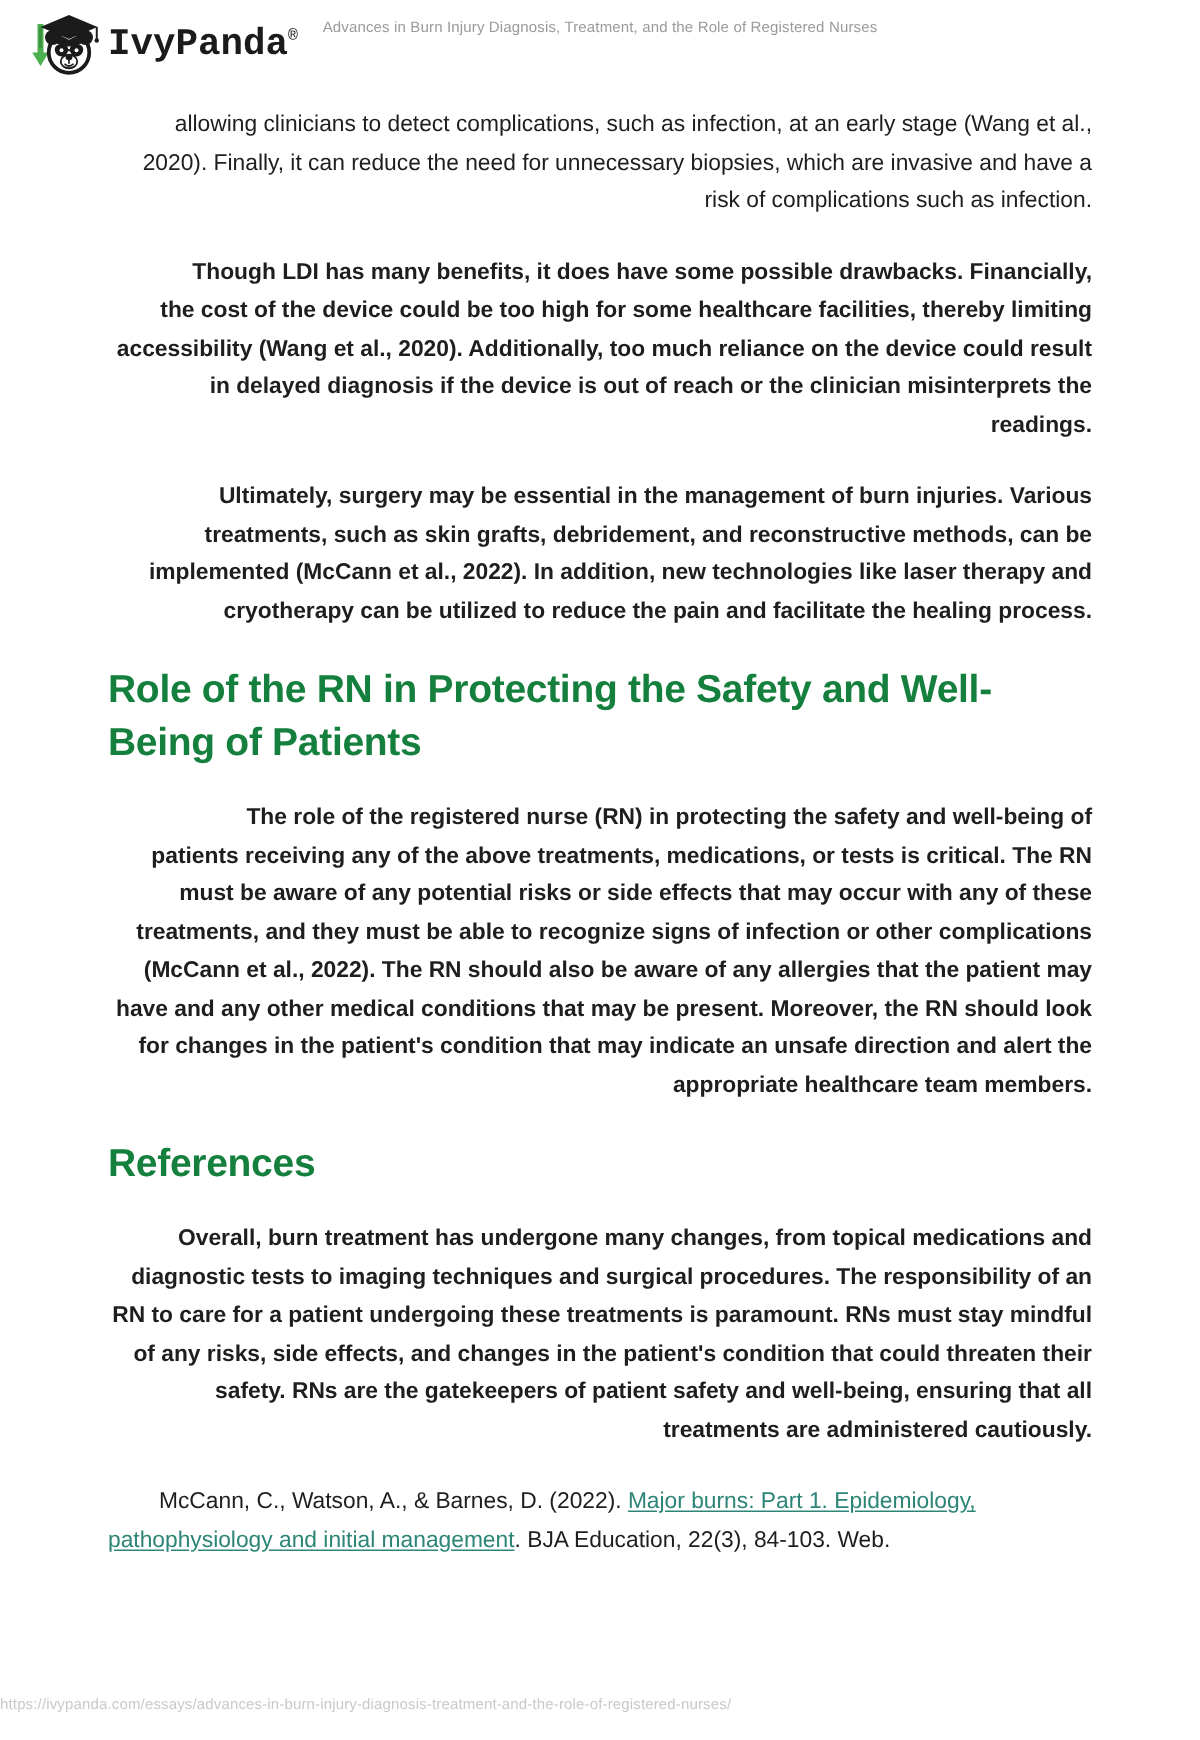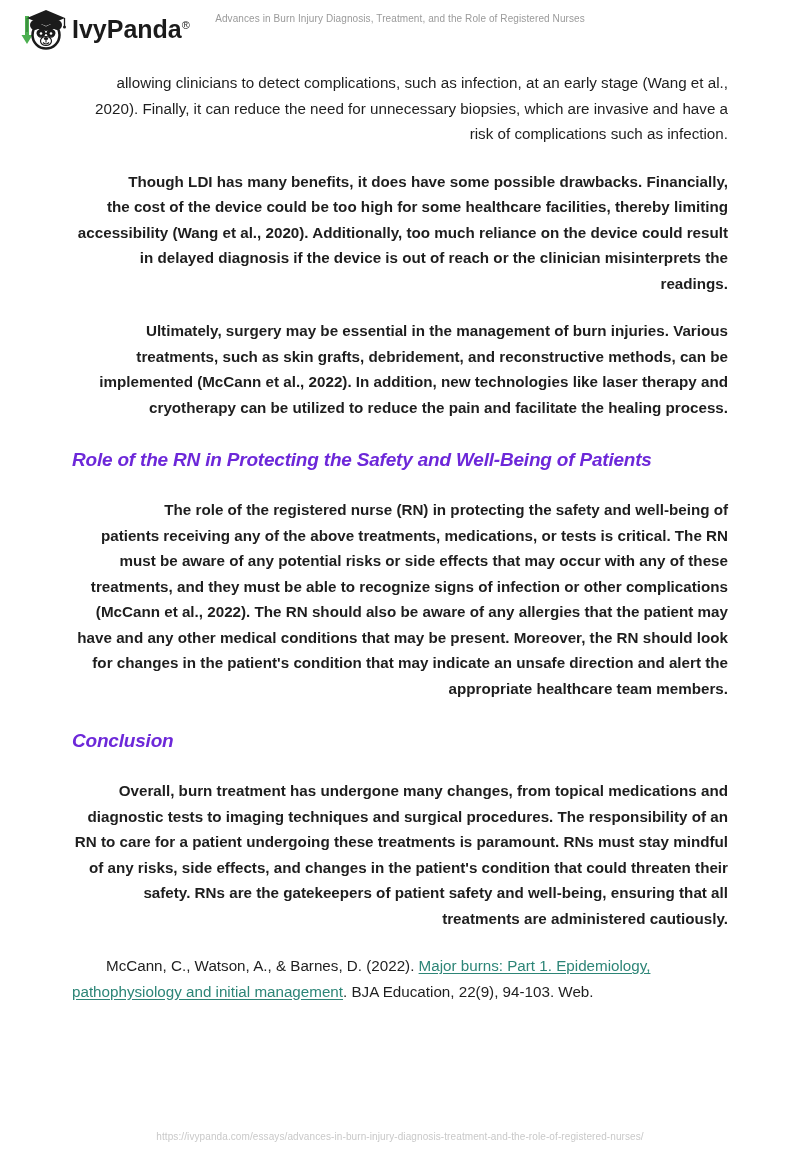--- a/index.html
+++ b/index.html
@@ -29,21 +29,21 @@
     display: flex;
     align-items: center;
     height: 46px;
   }
   .brand-logo {
     width: 52px;
     height: 46px;
     display: block;
   }
   .brand-wordmark {
-    font-family: Liberation Sans, sans-serif;
+    font-family: Liberation Mono, monospace;
     font-weight: bold;
     font-size: 25px;
     color: #1b1b1b;
     letter-spacing: 0px;
     margin-left: 4px;
     white-space: nowrap;
   }
   .brand-wordmark sup {
     font-size: 11px;
     font-weight: normal;
@@ -73,26 +73,25 @@
     line-height: 25.5px;
     text-align: right;
     color: #1e1e1e;
   }
   p.para.indent {
     text-indent: 34px;
     font-weight: bold;
   }
   h2.section-heading {
     margin: 12px 0 20px 0;
-    font-size: 19px;
+    font-size: 26px;
     line-height: 35px;
     font-weight: bold;
-    color: #6d28d9;
+    color: #15803d;
     letter-spacing: -0.2px;
-    font-style: italic;
   }
   h2.section-heading.tight {
     margin-top: 4px;
   }
 
   
   .reference {
     margin: 0;
     font-size: 15.2px;
     line-height: 25.5px;
@@ -106,21 +105,21 @@
   }
   .reference .journal {
   }
 
   
   .page-footer {
     position: absolute;
     left: 0;
     right: 0;
     bottom: 18px;
-    text-align: center;
+    text-align: left;
     font-size: 10px;
     color: #c9c9c9;
     letter-spacing: 0.1px;
     font-family: "Liberation Sans", sans-serif;
   }
 </style>
 </head>
 <body>
 
 <div class="page-header">
@@ -166,22 +165,22 @@
   <p class="para">allowing clinicians to detect complications, such as infection, at an early stage (Wang et al., 2020). Finally, it can reduce the need for unnecessary biopsies, which are invasive and have a risk of complications such as infection.</p>
 
   <p class="para indent">Though LDI has many benefits, it does have some possible drawbacks. Financially, the cost of the device could be too high for some healthcare facilities, thereby limiting accessibility (Wang et al., 2020). Additionally, too much reliance on the device could result in delayed diagnosis if the device is out of reach or the clinician misinterprets the readings.</p>
 
   <p class="para indent">Ultimately, surgery may be essential in the management of burn injuries. Various treatments, such as skin grafts, debridement, and reconstructive methods, can be implemented (McCann et al., 2022). In addition, new technologies like laser therapy and cryotherapy can be utilized to reduce the pain and facilitate the healing process.</p>
 
   <h2 class="section-heading">Role of the RN in Protecting the Safety and Well-Being of Patients</h2>
 
   <p class="para indent">The role of the registered nurse (RN) in protecting the safety and well-being of patients receiving any of the above treatments, medications, or tests is critical. The RN must be aware of any potential risks or side effects that may occur with any of these treatments, and they must be able to recognize signs of infection or other complications (McCann et al., 2022). The RN should also be aware of any allergies that the patient may have and any other medical conditions that may be present. Moreover, the RN should look for changes in the patient's condition that may indicate an unsafe direction and alert the appropriate healthcare team members.</p>
 
-  <h2 class="section-heading tight">Conclusion</h2>
+  <h2 class="section-heading tight">References</h2>
 
   <p class="para indent">Overall, burn treatment has undergone many changes, from topical medications and diagnostic tests to imaging techniques and surgical procedures. The responsibility of an RN to care for a patient undergoing these treatments is paramount. RNs must stay mindful of any risks, side effects, and changes in the patient's condition that could threaten their safety. RNs are the gatekeepers of patient safety and well-being, ensuring that all treatments are administered cautiously.</p>
 
 
-  <p class="reference"><span>McCann, C., Watson, A., &amp; Barnes, D. (2022). </span><a class="ref-link" href="#">Major burns: Part 1. Epidemiology, pathophysiology and initial management</a><span>. </span><span class="journal">BJA Education, 22</span><span>(9), 94-103. Web.</span></p>
+  <p class="reference"><span>McCann, C., Watson, A., &amp; Barnes, D. (2022). </span><a class="ref-link" href="#">Major burns: Part 1. Epidemiology, pathophysiology and initial management</a><span>. </span><span class="journal">BJA Education, 22</span><span>(3), 84-103. Web.</span></p>
 
 </div>
 
 <div class="page-footer">https://ivypanda.com/essays/advances-in-burn-injury-diagnosis-treatment-and-the-role-of-registered-nurses/</div>
 
 </body></html>

